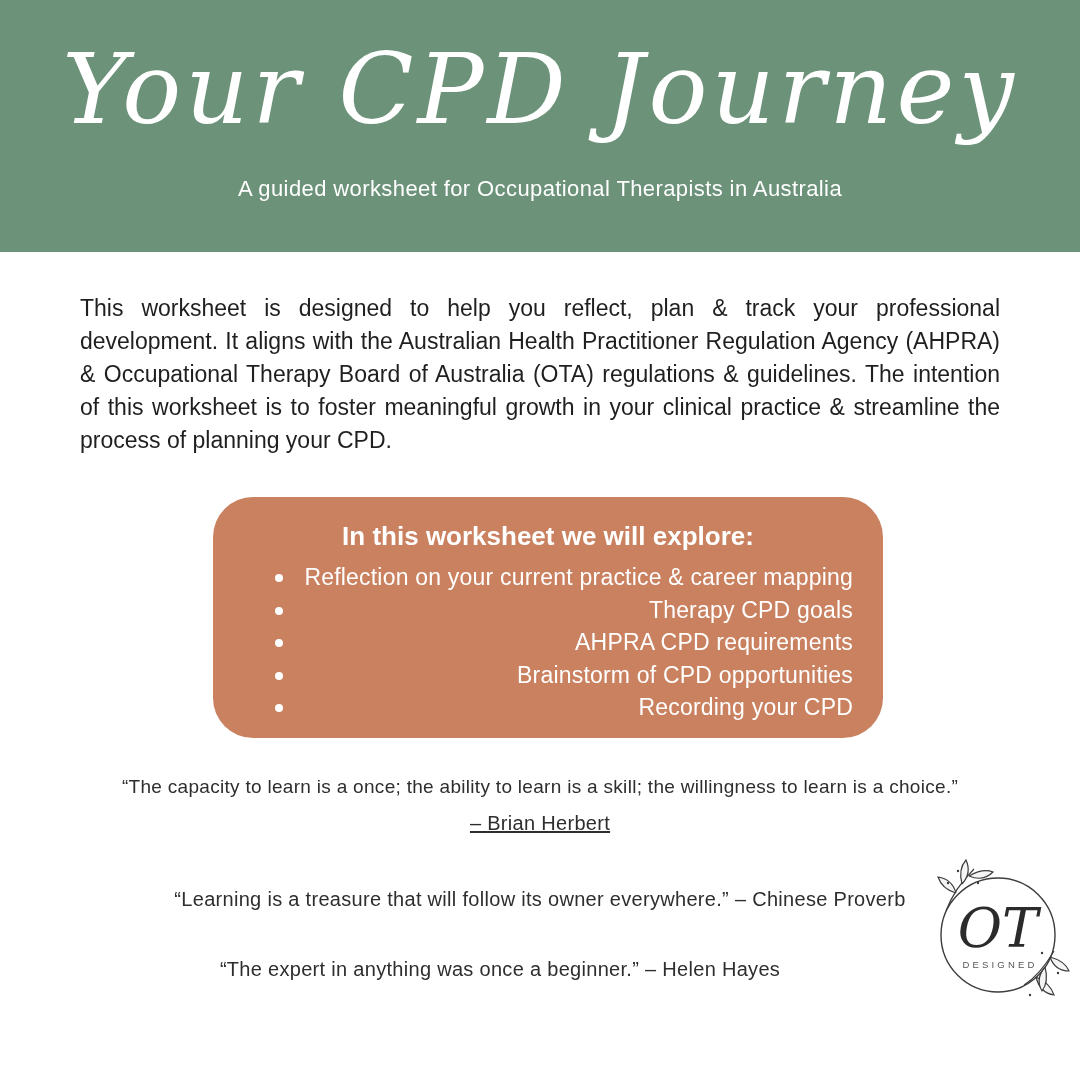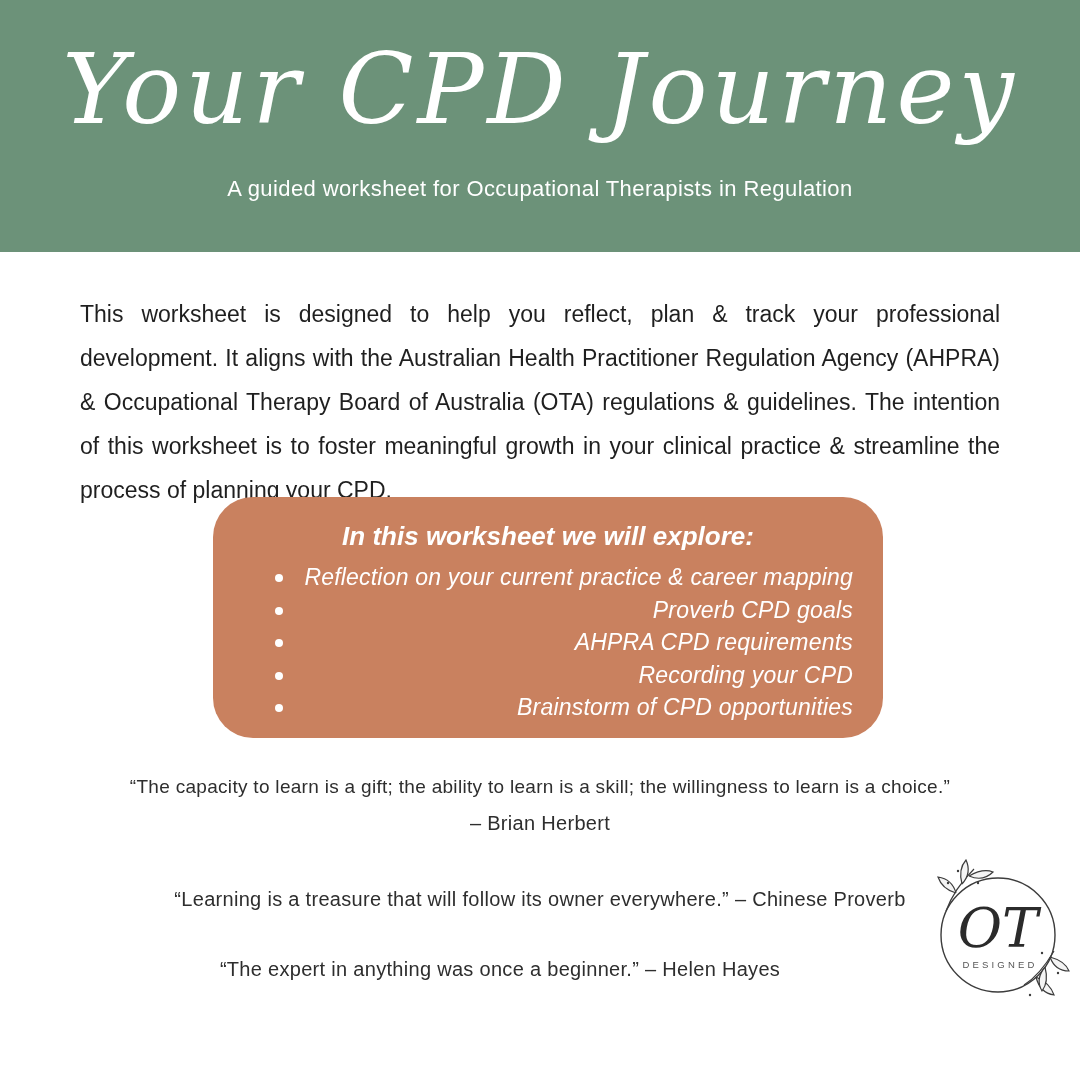--- a/index.html
+++ b/index.html
@@ -43,21 +43,21 @@
     color: #ffffff;
     white-space: nowrap;
   }
 
   
   .intro {
     position: absolute;
     left: 80px; top: 292px;
     width: 920px;
     font-size: 23px;
-    line-height: 44px;
+    line-height: 33px;
     text-align: justify;
     color: #1f1f1f;
   }
 
   
   .explore-box {
     position: absolute;
     left: 213px; top: 497px;
     width: 670px; height: 241px;
     background: #c9815f;
@@ -96,21 +96,21 @@
   .quote {
     position: absolute;
     left: 0;
     width: 1080px;
     text-align: center;
     color: #2e2e2e;
     white-space: nowrap;
     letter-spacing: 0.3px;
   }
   .quote-1      { top: 776px; font-size: 19px; }
-  .quote-1-attr { top: 812px; font-size: 20px; }
+  .quote-1-attr { top: 812px; font-size: 20px; text-decoration: underline; }
   .quote-2      { top: 888px; font-size: 20px; }
   .quote-3      { top: 958px; font-size: 20px; width: 1000px; }
 
   
   .logo {
     position: absolute;
     left: 912px; top: 853px;
     width: 168px; height: 168px;
   }
   .logo svg { display: block; }
@@ -122,54 +122,54 @@
     font-family: "Liberation Sans", sans-serif;
   }
 </style>
 </head>
 <body>
 
 <div class="page">
 
   <header class="banner" style="background: rgb(108, 146, 121);">
     <h1 class="banner-title">Your CPD Journey</h1>
-    <p class="banner-subtitle">A guided worksheet for Occupational Therapists in Regulation</p>
+    <p class="banner-subtitle">A guided worksheet for Occupational Therapists in Australia</p>
   </header>
 
   <section class="intro">
     <p>This worksheet is designed to help you reflect, plan &amp; track your professional development. It aligns with the Australian Health Practitioner Regulation Agency (AHPRA) &amp; Occupational Therapy Board of Australia (OTA) regulations &amp; guidelines. The intention of this worksheet is to foster meaningful growth in your clinical practice &amp; streamline the process of planning your CPD.</p>
   </section>
 
-  <section class="explore-box" style="background: rgb(201, 129, 95); font-style: italic;">
+  <section class="explore-box" style="background: rgb(201, 129, 95);">
     <h2 class="explore-heading">In this worksheet we will explore:</h2>
     <ul class="explore-list">
       <li>
         <span class="bullet-dot"></span>
         <span>Reflection on your current practice &amp; career mapping</span>
       </li>
       <li>
         <span class="bullet-dot"></span>
-        <span>Proverb CPD goals</span>
+        <span>Therapy CPD goals</span>
       </li>
       <li>
         <span class="bullet-dot"></span>
         <span>AHPRA CPD requirements</span>
       </li>
       <li>
         <span class="bullet-dot"></span>
+        <span>Brainstorm of CPD opportunities</span>
+      </li>
+      <li>
+        <span class="bullet-dot"></span>
         <span>Recording your CPD</span>
-      </li>
-      <li>
-        <span class="bullet-dot"></span>
-        <span>Brainstorm of CPD opportunities</span>
       </li>
     </ul>
   </section>
 
-  <div class="quote quote-1">“The capacity to learn is a gift; the ability to learn is a skill; the willingness to learn is a choice.”</div>
+  <div class="quote quote-1">“The capacity to learn is a once; the ability to learn is a skill; the willingness to learn is a choice.”</div>
   <div class="quote quote-1-attr">– Brian Herbert</div>
   <div class="quote quote-2">“Learning is a treasure that will follow its owner everywhere.” – Chinese Proverb</div>
   <div class="quote quote-3">“The expert in anything was once a beginner.” – Helen Hayes</div>
 
   <div class="logo">
     <svg width="168" height="168" viewBox="0 0 168 168">
 
       <circle cx="86" cy="82" r="57" fill="none" stroke="#3c3c3c" stroke-width="1.4"></circle>
 
       <g stroke="#3c3c3c" fill="none" stroke-width="1.2">

